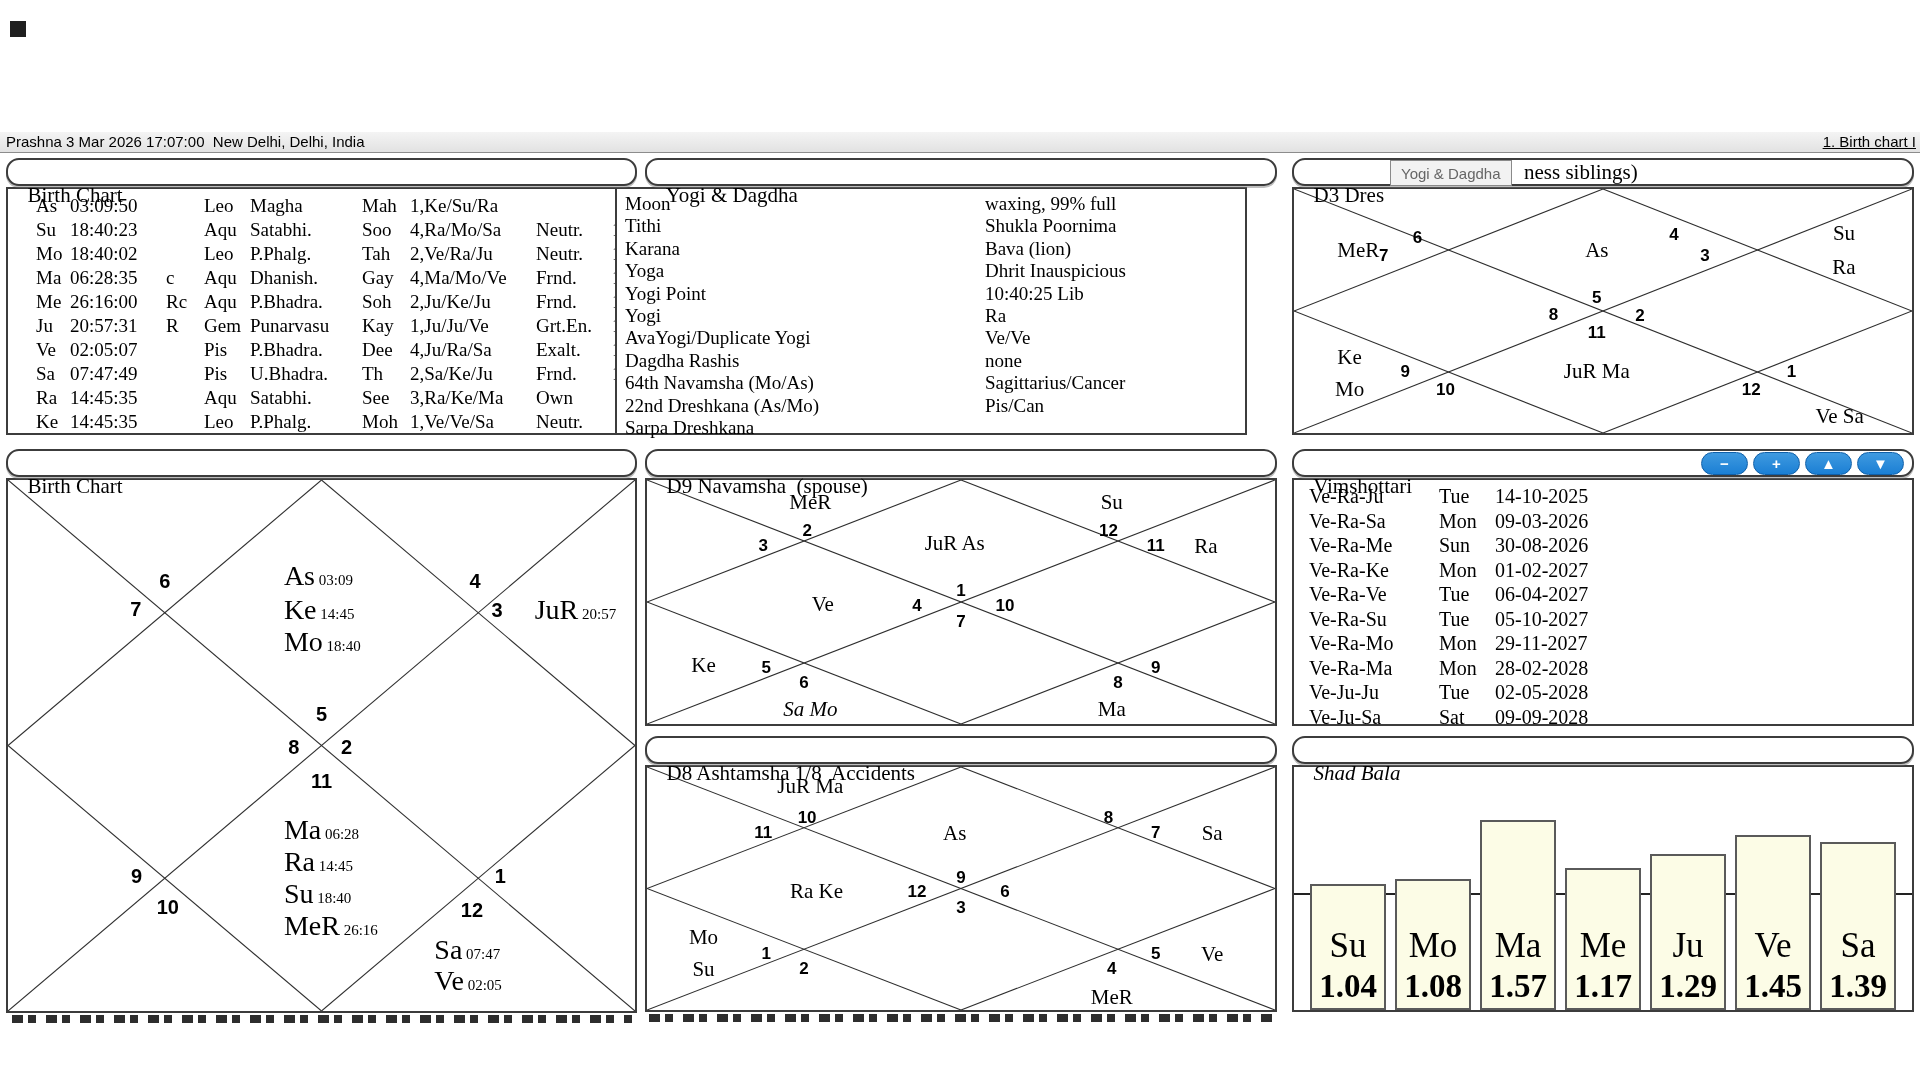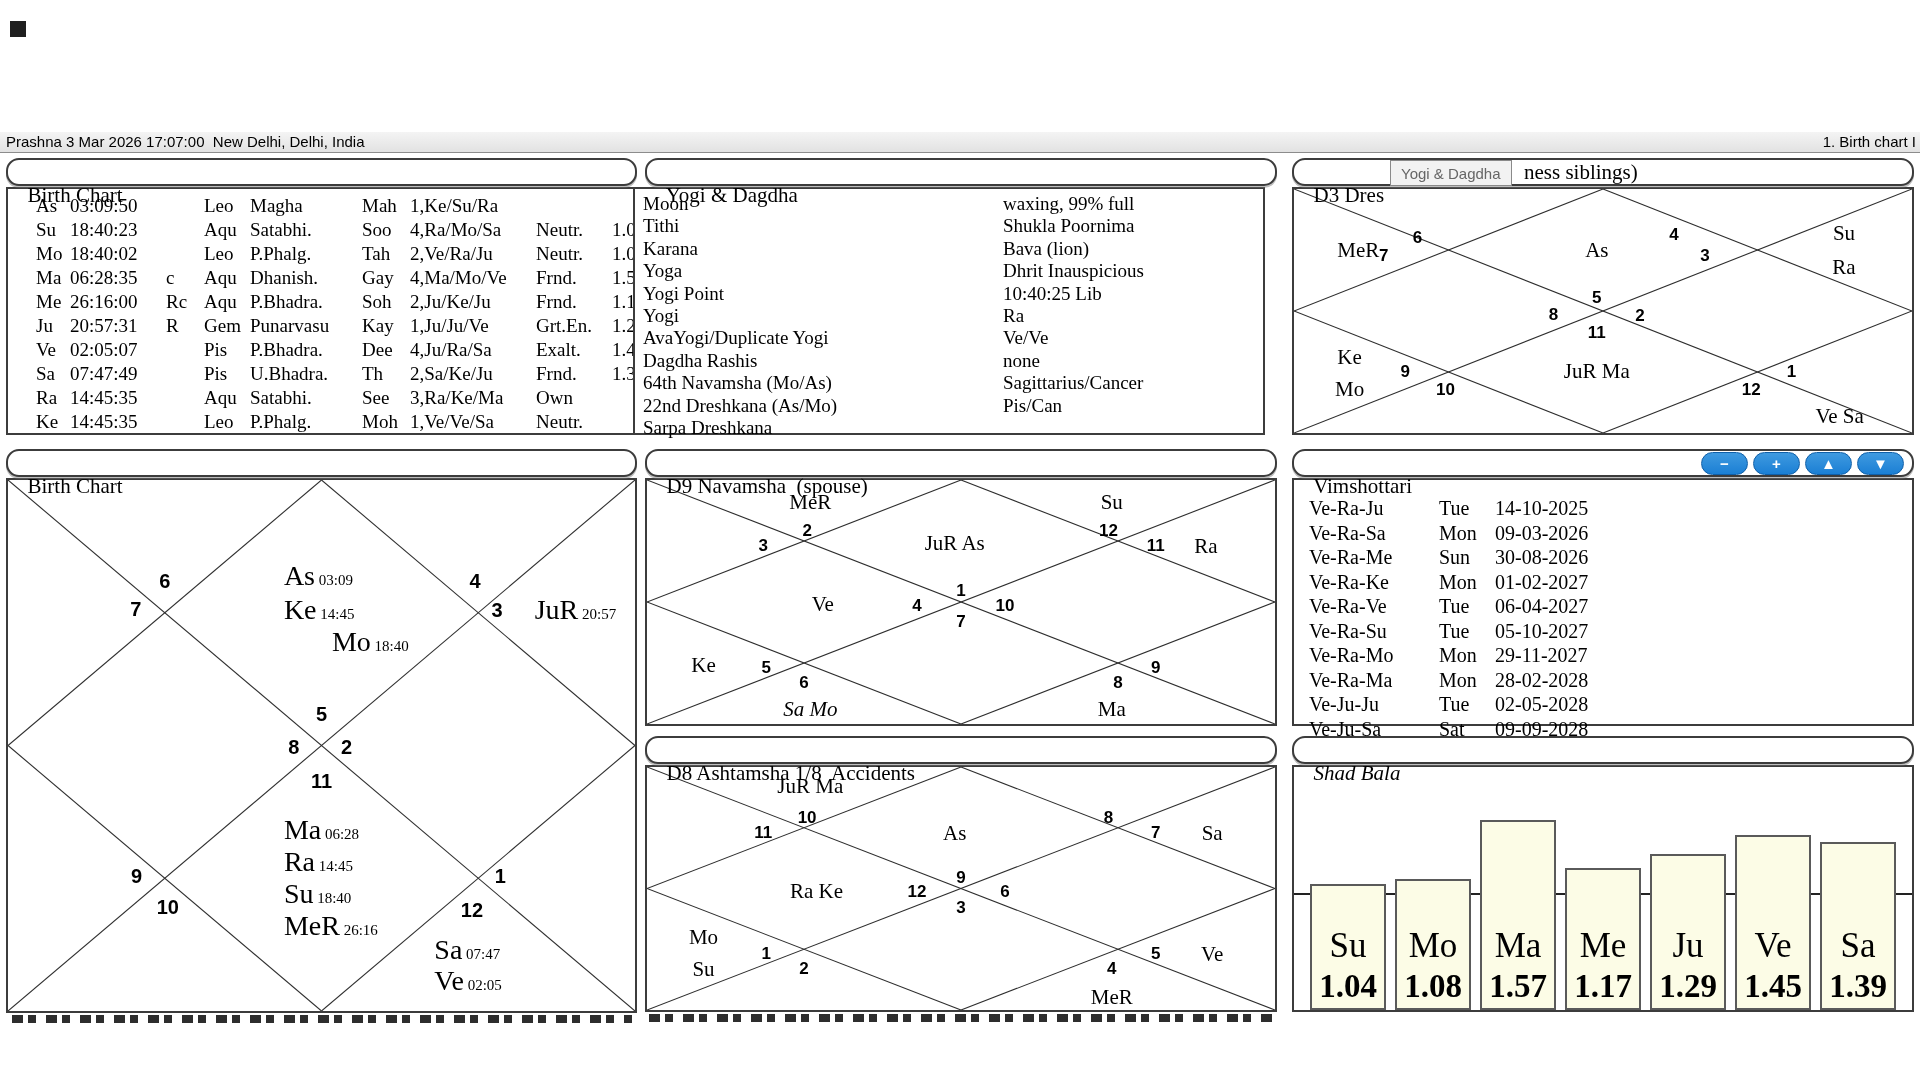--- a/index.html
+++ b/index.html
@@ -9,42 +9,42 @@
 
   
   #top-square { left:10px; top:21px; width:16px; height:16px; background:#1f1f1f; }
 
   
   #titlebar { left:0; top:131px; width:1920px; height:22px;
               background:linear-gradient(#f4f4f4,#e2e2e2);
               border-top:1px solid #ffffff; border-bottom:1px solid #8c8c8c;
               font-family:"Liberation Sans", sans-serif; font-size:15px; line-height:20px; }
   #titlebar .tl { position:absolute; left:6px; top:0; white-space:pre; }
-  #titlebar .tr { position:absolute; right:4px; top:0; white-space:pre; }
+  #titlebar .tr { position:absolute; right:4px; top:0; white-space:pre;text-decoration:underline; }
 
   
   .phead { height:28px; border:2px solid #3c3c3c; border-radius:13px; background:#fff;
            font-size:21px; line-height:23px; padding:1px 0 0 9px; white-space:pre;
            box-shadow:0 2px 0 rgba(110,110,110,.45); z-index:3; }
   .pbody { border:2px solid #3c3c3c; background:#fff; z-index:1; }
 
   
   .trow { display:grid; grid-template-columns:34px 96px 38px 46px 112px 48px 126px 76px auto;
           padding-left:28px; font-size:19px; line-height:24px; white-space:pre; }
   #birth-rows { padding-top:5px; }
 
   
   .yrow { display:grid; grid-template-columns:360px auto; padding-left:8px;
           font-size:19px; line-height:22.4px; white-space:pre; }
   #yogi-rows { padding-top:4px; }
 
   
   .vrow { display:grid; grid-template-columns:130px 56px auto; padding-left:15px;
           font-size:20px; line-height:24.5px; white-space:pre; }
-  #vim-rows { padding-top:16px; }
+  #vim-rows { padding-top:4px; }
   .vbtns { position:absolute; right:8px; top:1px; display:flex; gap:5px; }
   .vbtn { width:47px; height:23px; border-radius:12px; border:1px solid #0f5fa8;
           background:linear-gradient(#3f9ae0,#1b7fd4); color:#fff; text-align:center;
           font-family:"Liberation Sans", sans-serif; font-weight:bold; font-size:15px;
           line-height:21px; cursor:pointer; }
 
   
   .nchart { position:absolute; left:0; top:0; width:100%; height:100%; }
   .nchart line { stroke:#2e2e2e; stroke-width:1.1; vector-effect:non-scaling-stroke; }
   .lbl { position:absolute; white-space:pre; }
@@ -102,21 +102,21 @@
       <div class="trow"><span class="tcell">Ve</span><span class="tcell">02:05:07</span><span class="tcell"></span><span class="tcell">Pis</span><span class="tcell">P.Bhadra.</span><span class="tcell">Dee</span><span class="tcell">4,Ju/Ra/Sa</span><span class="tcell">Exalt.</span><span class="tcell">1.4</span></div>
       <div class="trow"><span class="tcell">Sa</span><span class="tcell">07:47:49</span><span class="tcell"></span><span class="tcell">Pis</span><span class="tcell">U.Bhadra.</span><span class="tcell">Th</span><span class="tcell">2,Sa/Ke/Ju</span><span class="tcell">Frnd.</span><span class="tcell">1.3</span></div>
       <div class="trow"><span class="tcell">Ra</span><span class="tcell">14:45:35</span><span class="tcell"></span><span class="tcell">Aqu</span><span class="tcell">Satabhi.</span><span class="tcell">See</span><span class="tcell">3,Ra/Ke/Ma</span><span class="tcell">Own</span><span class="tcell"></span></div>
       <div class="trow"><span class="tcell">Ke</span><span class="tcell">14:45:35</span><span class="tcell"></span><span class="tcell">Leo</span><span class="tcell">P.Phalg.</span><span class="tcell">Moh</span><span class="tcell">1,Ve/Ve/Sa</span><span class="tcell">Neutr.</span><span class="tcell"></span></div>
     </div>
 </div>
 
 <div class="abs phead" style="left:645px; top:158px; width:632px;">
   <span>Yogi &amp; Dagdha</span>
 </div>
-<div class="abs pbody" style="left:633px; top:187px; width:632px; height:248px;">
+<div class="abs pbody" style="left:615px; top:187px; width:632px; height:248px;">
   <div id="yogi-rows">
       <div class="yrow"><span>Moon</span><span>waxing, 99% full</span></div>
       <div class="yrow"><span>Tithi</span><span>Shukla Poornima</span></div>
       <div class="yrow"><span>Karana</span><span>Bava (lion)</span></div>
       <div class="yrow"><span>Yoga</span><span>Dhrit Inauspicious</span></div>
       <div class="yrow"><span>Yogi Point</span><span>10:40:25 Lib</span></div>
       <div class="yrow"><span>Yogi</span><span>Ra</span></div>
       <div class="yrow"><span>AvaYogi/Duplicate Yogi</span><span>Ve/Ve</span></div>
       <div class="yrow"><span>Dagdha Rashis</span><span>none</span></div>
       <div class="yrow"><span>64th Navamsha (Mo/As)</span><span>Sagittarius/Cancer</span></div>
@@ -173,21 +173,21 @@
     <line x1="50" y1="0" x2="100" y2="50"></line>
       <line x1="100" y1="50" x2="50" y2="100"></line>
     <line x1="50" y1="100" x2="0" y2="50"></line>
       <line x1="0" y1="50" x2="50" y2="0"></line>
   </svg>
   <div id="bc-labels">
       <span class="lbl nb" style="left: 25%; top: 19%;">6</span>
       <span class="lbl nb" style="left: 20.4%; top: 24.3%;">7</span>
       <span class="lbl pb" style="left: 44%; top: 18%;">As<span class="sub"> 03:09</span></span>
       <span class="lbl pb" style="left: 44%; top: 24.4%;">Ke<span class="sub"> 14:45</span></span>
-      <span class="lbl pb" style="left: 44%; top: 30.6%; margin-left: 48px;">Mo<span class="sub"> 18:40</span></span>
+      <span class="lbl pb" style="left: 44%; top: 30.6%;">Mo<span class="sub"> 18:40</span></span>
       <span class="lbl nb" style="left: 74.5%; top: 19%;">4</span>
       <span class="lbl nb" style="left: 78%; top: 24.5%;">3</span>
       <span class="lbl pb" style="left: 84%; top: 24.5%;">JuR<span class="sub"> 20:57</span></span>
       <span class="lbl nb" style="left: 50%; top: 44%;">5</span>
       <span class="lbl nb" style="left: 45.6%; top: 50.3%;">8</span>
       <span class="lbl nb" style="left: 54%; top: 50.3%;">2</span>
       <span class="lbl nb" style="left: 50%; top: 56.6%;">11</span>
       <span class="lbl pb" style="left: 44%; top: 66%;">Ma<span class="sub"> 06:28</span></span>
       <span class="lbl pb" style="left: 44%; top: 72%;">Ra<span class="sub"> 14:45</span></span>
       <span class="lbl pb" style="left: 44%; top: 78%;">Su<span class="sub"> 18:40</span></span>

